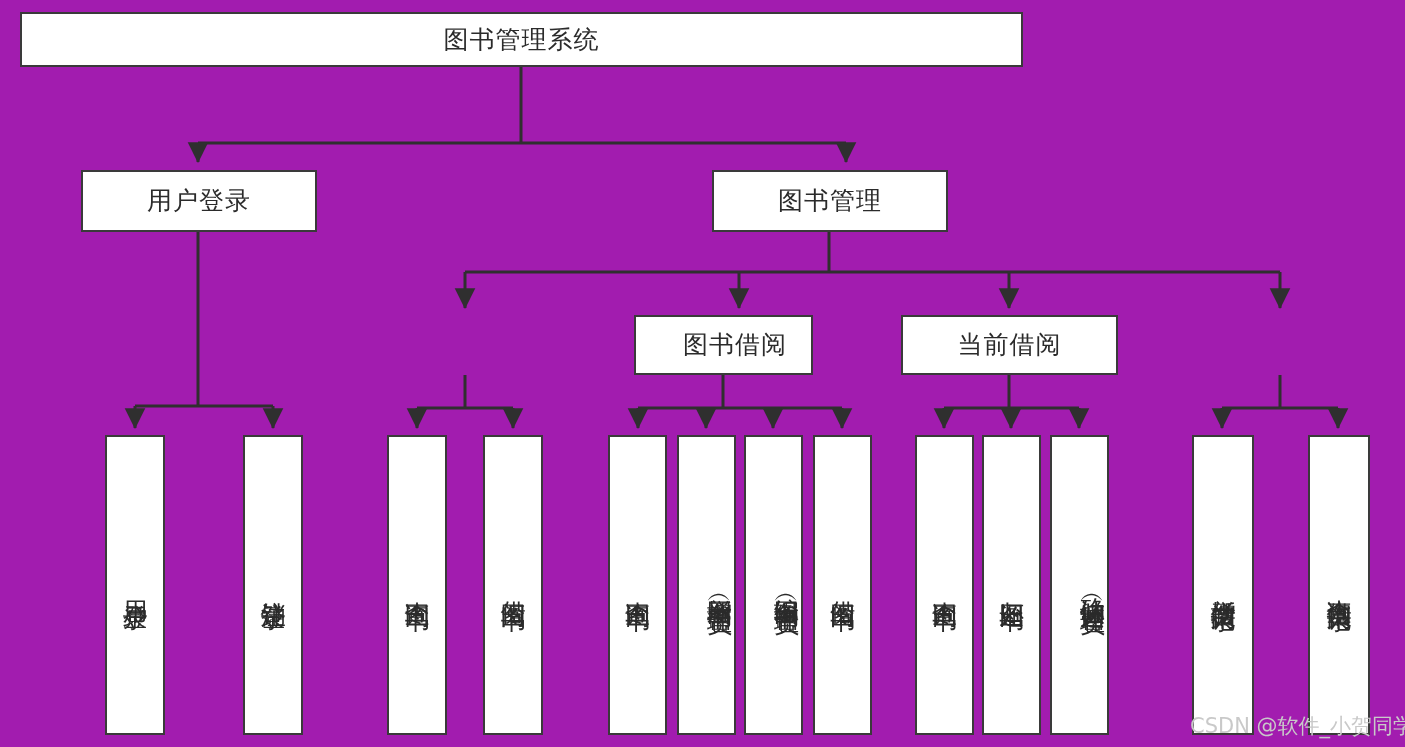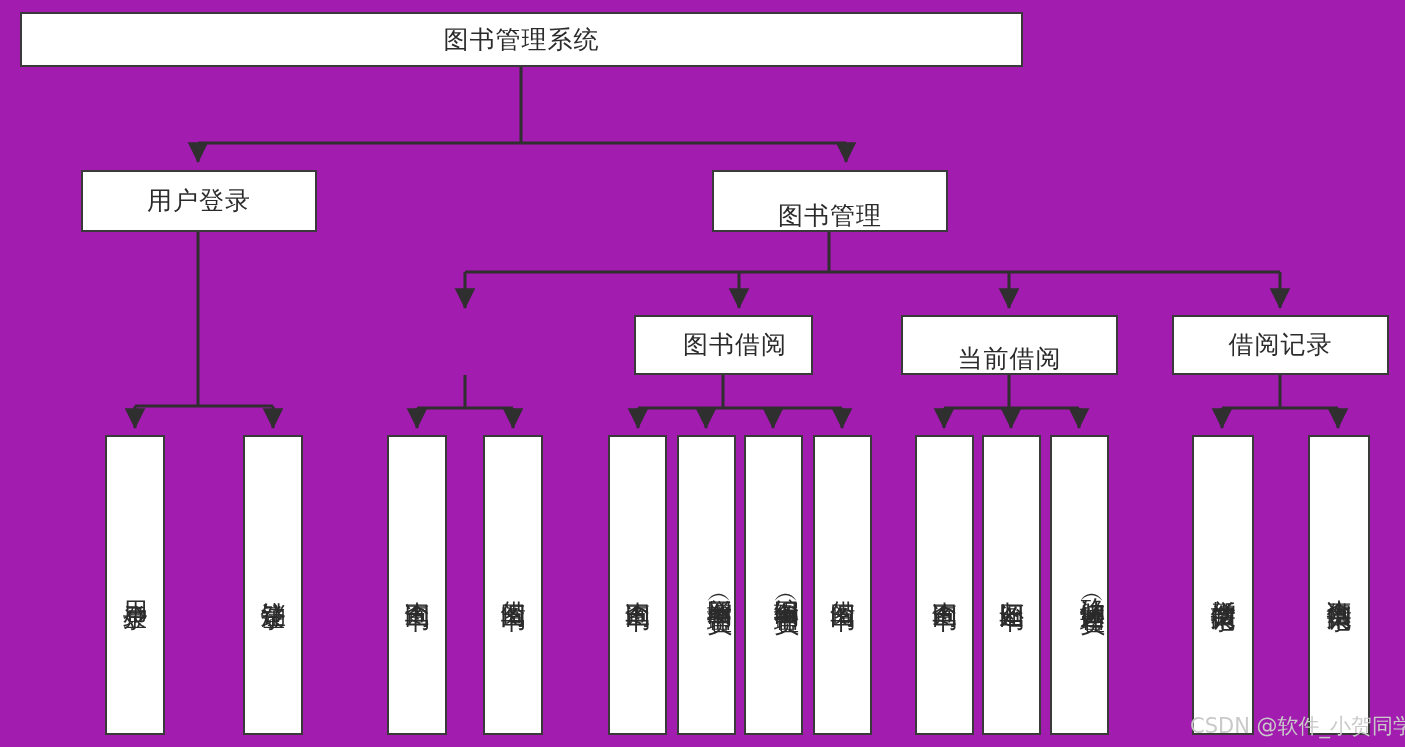--- a/index.html
+++ b/index.html
@@ -128,32 +128,29 @@
     </g>
   </svg>
 
   <div class="node h" style="left:20px; top:12px; width:1003px; height:55px;">
     <span>图书管理系统</span>
   </div>
 
   <div class="node h" style="left:81px; top:170px; width:236px; height:62px;">
     <span>用户登录</span>
   </div>
-  <div class="node h" style="left:712px; top:170px; width:236px; height:62px;align-items:flex-end;">
+  <div class="node h" style="left:712px; top:170px; width:236px; height:62px;">
     <span>图书管理</span>
   </div>
 
   <div class="node h" style="left:634px; top:315px; width:179px; height:60px;padding-left:23px;">
     <span>图书借阅</span>
   </div>
-  <div class="node h" style="left:901px; top:315px; width:217px; height:60px;align-items:flex-end;">
+  <div class="node h" style="left:901px; top:315px; width:217px; height:60px;">
     <span>当前借阅</span>
-  </div>
-  <div class="node h" style="left:1172px; top:315px; width:217px; height:60px;">
-    <span>借阅记录</span>
   </div>
 
   <div class="node v mid" style="left:105px; top:435px; width:60px; height:300px;">
     <span class="vtext">用户登录</span>
   </div>
   <div class="node v mid" style="left:243px; top:435px; width:60px; height:300px;">
     <span class="vtext">注销登录</span>
   </div>
 
   <div class="node v mid" style="left:387px; top:435px; width:60px; height:300px;">

